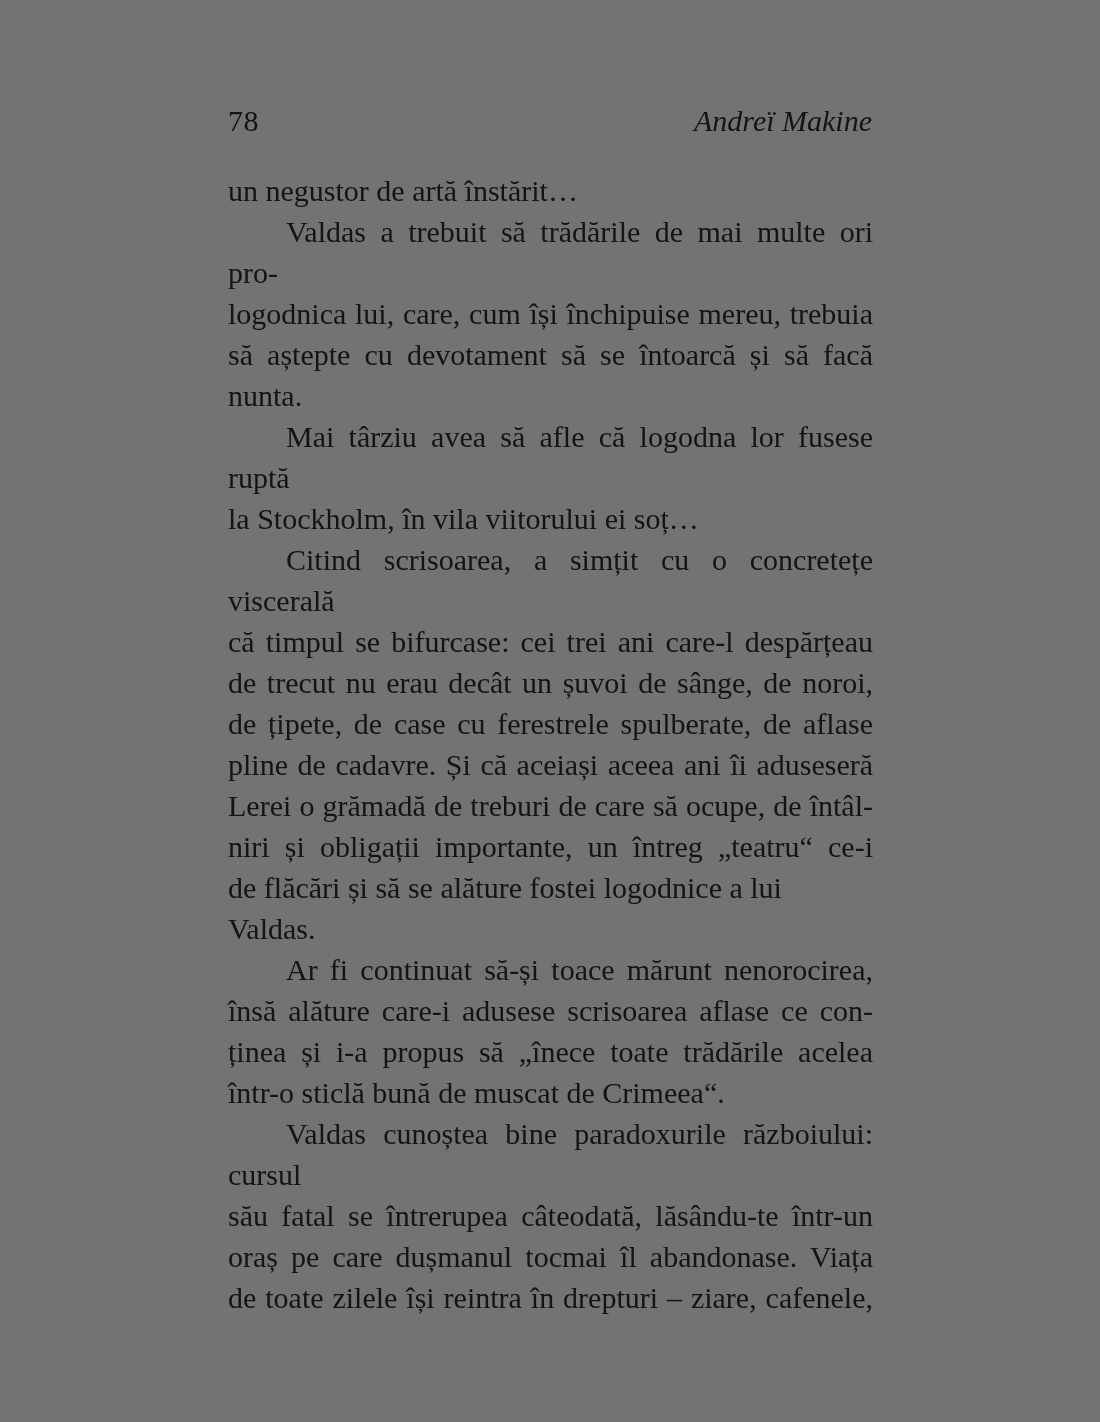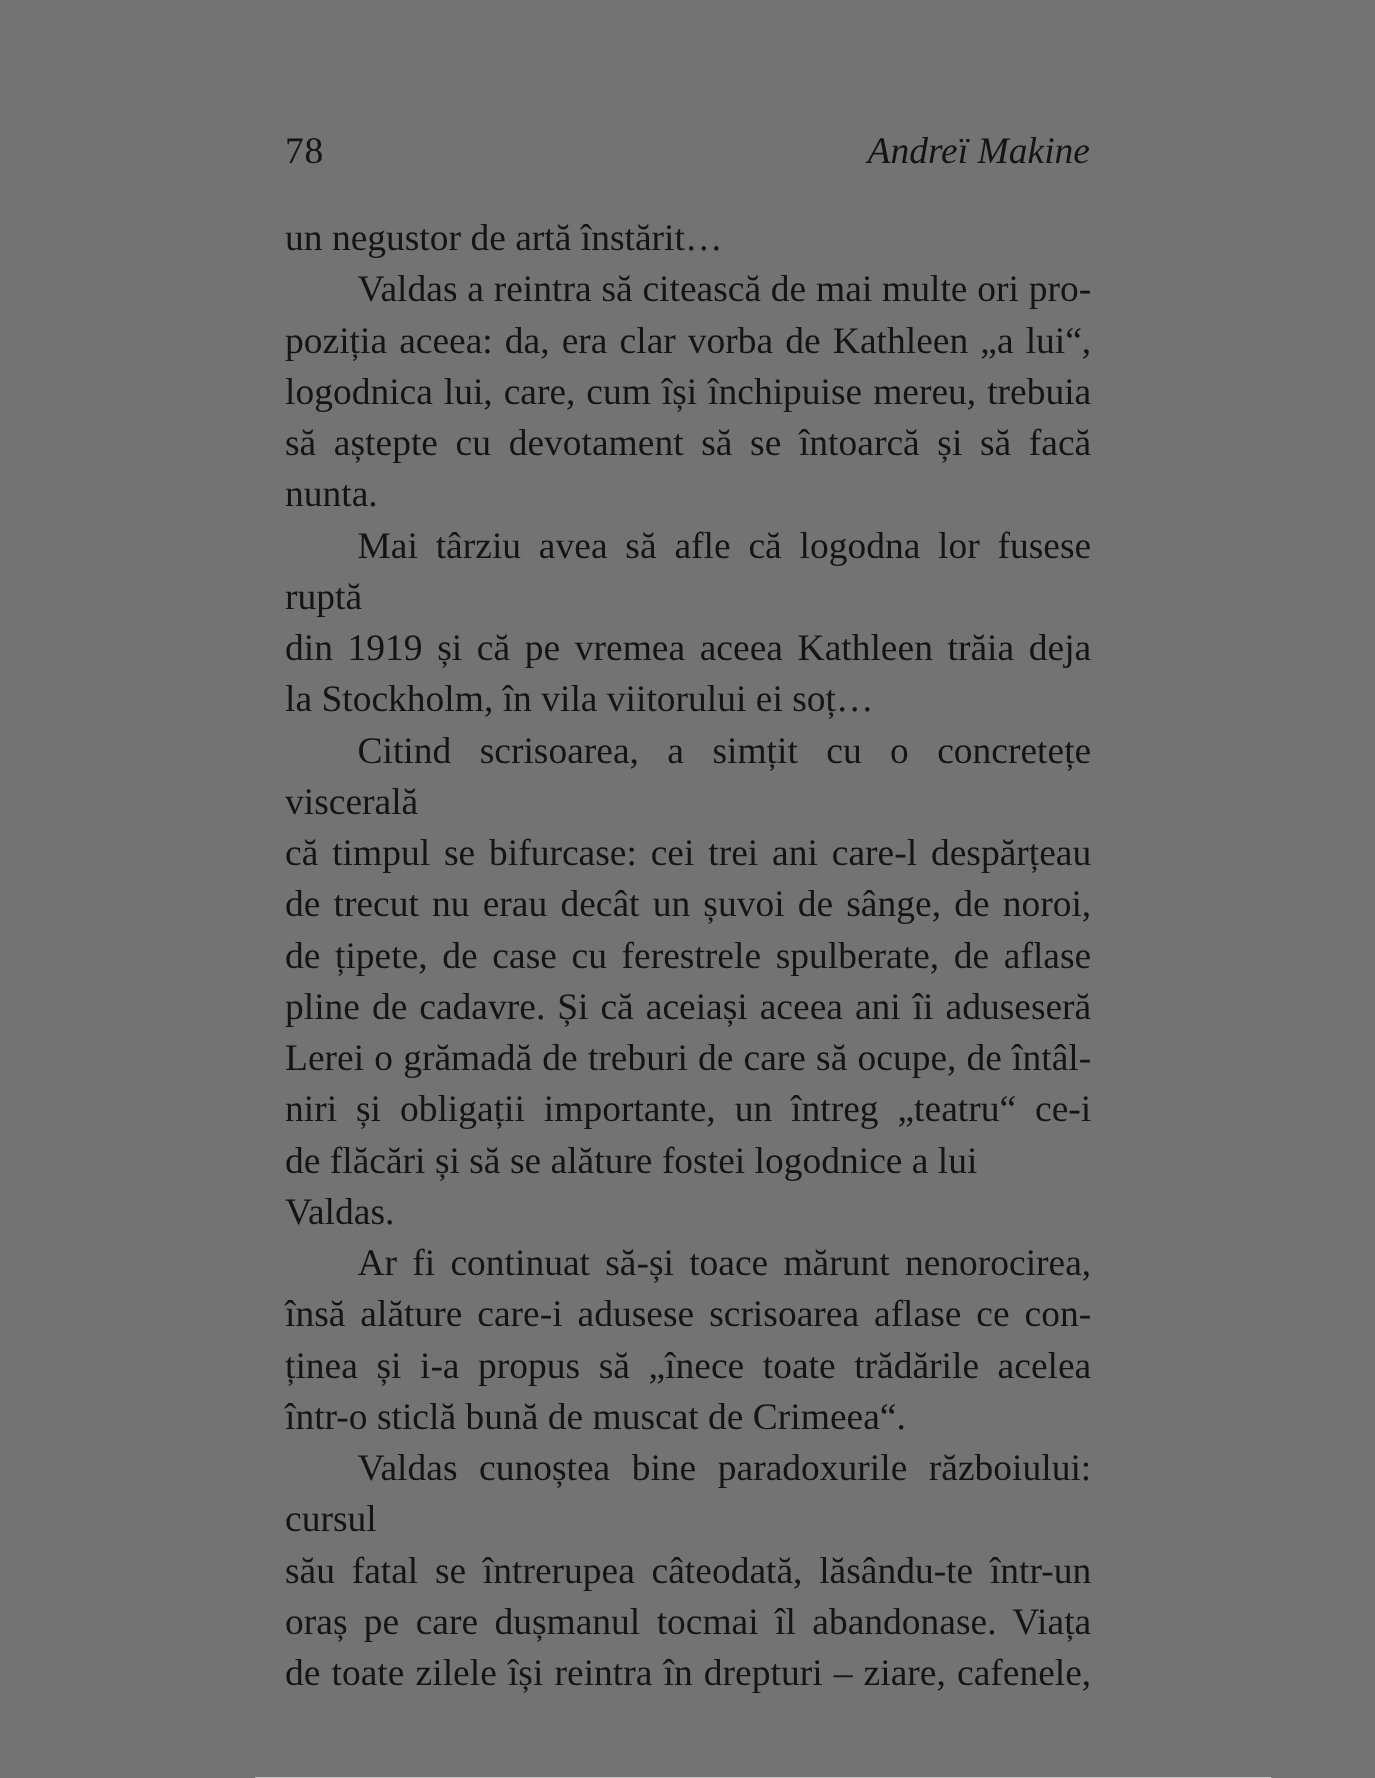--- a/index.html
+++ b/index.html
@@ -65,29 +65,27 @@
 <div class="book-page">
   <div class="running-header">
     <span class="page-number">78</span>
     <span class="author-name">Andreï Makine</span>
   </div>
   <div class="body-text" id="body-text">
       <div class="paragraph">
         <div class="line line-end">un negustor de artă înstărit…</div>
       </div>
       <div class="paragraph indent-first">
-        <div class="line">Valdas a reintra să citească de mai multe ori pro-</div>
-        <div class="line">poziția aceea: da, era clar vorba de Kathleen „a lui“,</div>
+        <div class="line">Valdas a trebuit să trădările de mai multe ori pro-</div>
         <div class="line">logodnica lui, care, cum își închipuise mereu, trebuia</div>
         <div class="line">să aștepte cu devotament să se întoarcă și să facă</div>
         <div class="line line-end">nunta.</div>
       </div>
       <div class="paragraph indent-first">
         <div class="line">Mai târziu avea să afle că logodna lor fusese ruptă</div>
-        <div class="line">din 1919 și că pe vremea aceea Kathleen trăia deja</div>
         <div class="line line-end">la Stockholm, în vila viitorului ei soț…</div>
       </div>
       <div class="paragraph indent-first">
         <div class="line">Citind scrisoarea, a simțit cu o concretețe viscerală</div>
         <div class="line">că timpul se bifurcase: cei trei ani care-l despărțeau</div>
         <div class="line">de trecut nu erau decât un șuvoi de sânge, de noroi,</div>
         <div class="line">de țipete, de case cu ferestrele spulberate, de aflase</div>
         <div class="line">pline de cadavre. Și că aceiași aceea ani îi aduseseră</div>
         <div class="line">Lerei o grămadă de treburi de care să ocupe, de întâl-</div>
         <div class="line">niri și obligații importante, un întreg „teatru“ ce-i</div>

